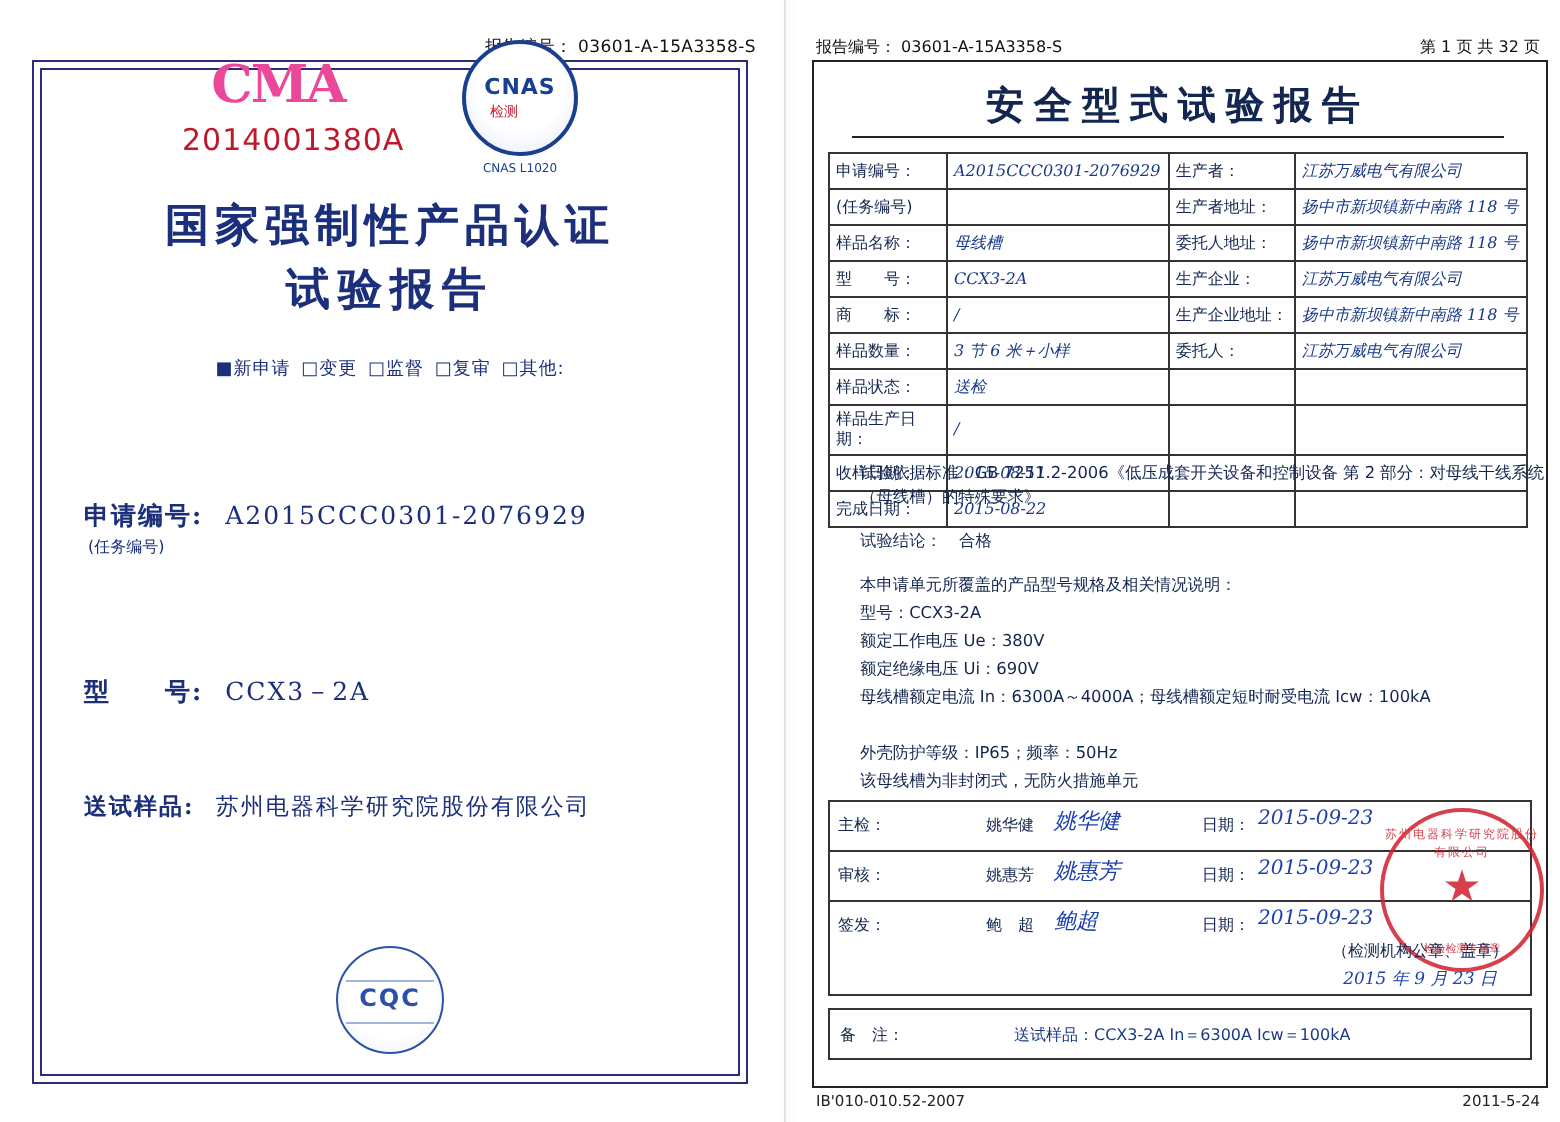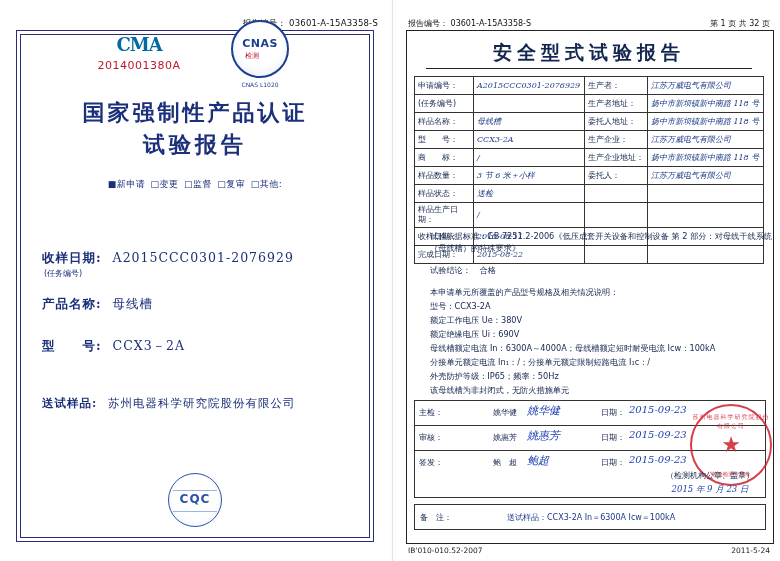--- a/index.html
+++ b/index.html
@@ -29,24 +29,24 @@
     content:"";position:absolute;left:3px;top:3px;right:3px;bottom:3px;
     border:0.8px solid #2b2b7a;
   }
   .logos{
     position:absolute;left:0;right:0;top:22px;height:64px;
     display:flex;align-items:center;justify-content:center;gap:34px;
   }
   .cma{width:96px;text-align:center;}
   .cma-mark{
     font-family:"DejaVu Serif","Liberation Serif",serif;
-    font-size:18px;font-weight:bold;color:#0369a1;letter-spacing:-1px;
+    font-size:26px;font-weight:bold;color:#ec4899;letter-spacing:-1px;
     line-height:1;
   }
-  .cma-num{font-size:11px;color:#c0182b;margin-top:5px;letter-spacing:.5px;}
+  .cma-num{font-size:15px;color:#c0182b;margin-top:5px;letter-spacing:.5px;}
   .ilac{width:74px;text-align:center;}
   .ilac-ring{
     width:52px;height:52px;border-radius:50%;
     border:2px solid #1b3f8f;margin:0 auto;position:relative;
     background:radial-gradient(circle at 50% 45%, #ffffff 54%, #dfe7f6 100%);
   }
   .ilac-ring:before{
     content:"";position:absolute;left:8px;top:8px;width:36px;height:36px;
     border-radius:50%;border:1px solid #6b86c4;
   }
@@ -236,29 +236,25 @@
 
     <div class="checkrow">
       <span class="cb">■新申请</span>
       <span class="cb">□变更</span>
       <span class="cb">□监督</span>
       <span class="cb">□复审</span>
       <span class="cb">□其他:</span>
     </div>
 
     <div class="field" style="top:250px;">
-      <span class="lab">收样日期:</span>
+      <span class="lab">申请编号:</span>
       <span class="val">A2015CCC0301-2076929</span>
     </div>
     <div class="field-note" style="top:268px;">(任务编号)</div>
 
-    <div class="field" style="top:296px;">
-      <span class="lab">产品名称:</span>
-      <span class="val">母线槽</span>
-    </div>
 
     <div class="field" style="top:338px;">
       <span class="lab">型　　号:</span>
       <span class="val">CCX3－2A</span>
     </div>
 
     <div class="field" style="top:396px;font-size:11.5px;">
       <span class="lab">送试样品:</span>
       <span class="val">苏州电器科学研究院股份有限公司</span>
     </div>
@@ -354,21 +350,20 @@
     <div class="blk" style="top:264px;">
       <span>试验结论：</span>
       <span style="margin-left:6px;">合格</span>
     </div>
 
     <div class="blk" style="top:286px;">本申请单元所覆盖的产品型号规格及相关情况说明：</div>
     <div class="blk" style="top:300px;">型号：CCX3-2A</div>
     <div class="blk" style="top:314px;">额定工作电压 Ue：380V</div>
     <div class="blk" style="top:328px;">额定绝缘电压 Ui：690V</div>
     <div class="blk" style="top:342px;">母线槽额定电流 In：6300A～4000A；母线槽额定短时耐受电流 Icw：100kA</div>
-    <div class="blk" style="top:356px;">分接单元额定电流 In₁：/；分接单元额定限制短路电流 I₁c：/</div>
     <div class="blk" style="top:370px;">外壳防护等级：IP65；频率：50Hz</div>
     <div class="blk" style="top:384px;">该母线槽为非封闭式，无防火措施单元</div>
 
     <div class="sigbox">
       <div class="sigrow">
         <span class="c1">主检：</span>
         <span class="c2">姚华健</span>
         <span class="c3 hand" style="font-size:11px;">姚华健</span>
         <span class="c4">日期：</span>
         <span class="c5 hand" style="font-size:10px;">2015-09-23</span>

